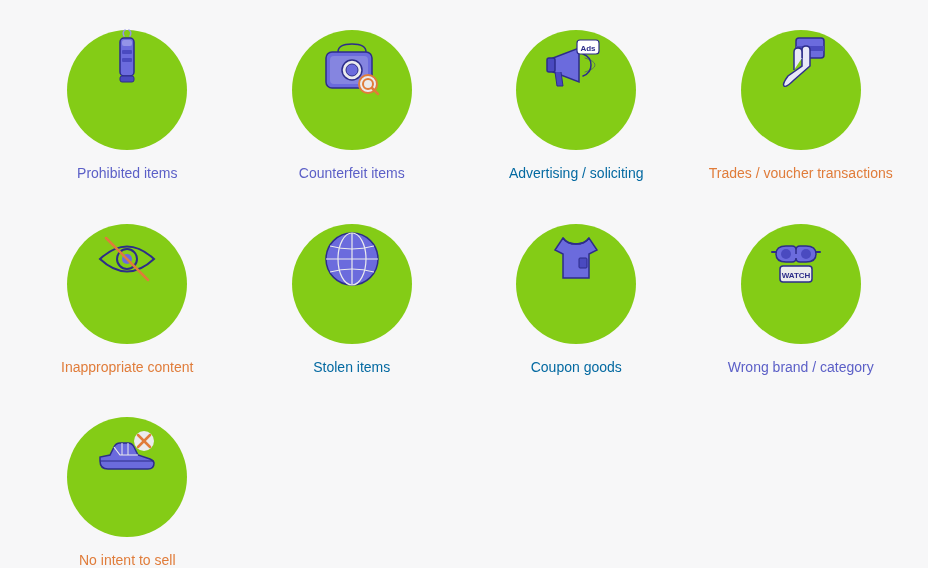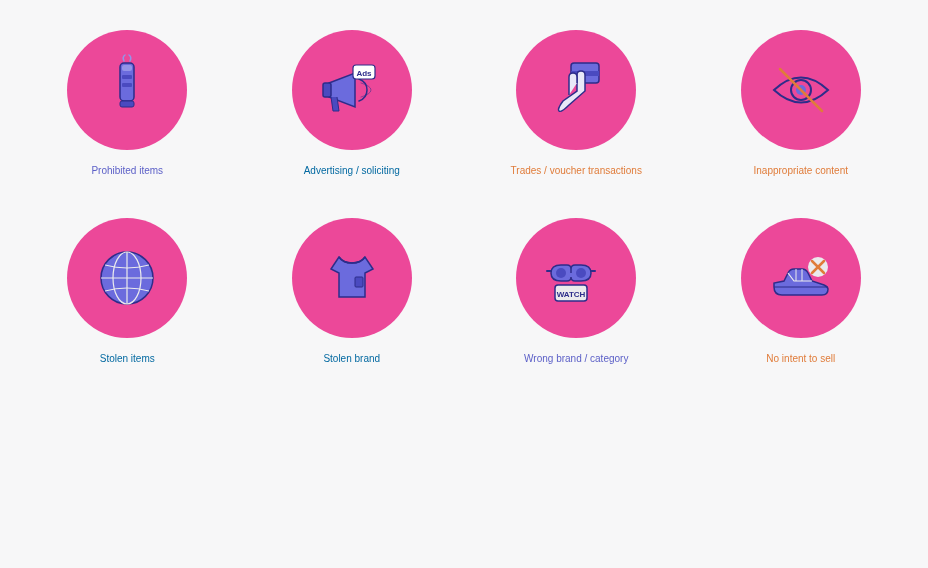--- a/index.html
+++ b/index.html
@@ -24,28 +24,27 @@
       flex-direction: column;
       align-items: center;
       gap: 14px;
       padding: 10px;
       cursor: pointer;
     }
     .icon-circle {
       width: 120px;
       height: 120px;
       border-radius: 50%;
-      background: #ec4899;
+      background: #84cc16;
       display: flex;
-      align-items: center;
       justify-content: center;
       flex-shrink: 0;
     }
     .item-label {
-      font-size: 10px;
+      font-size: 14px;
       text-align: center;
       line-height: 1.4;
     }
     .label-blue { color: #5b5fc7; }
     .label-orange { color: #e07c3a; }
     .label-black { color: #0369a1; }
     svg { overflow: visible; }
   </style>
 </head>
 <body>
@@ -62,20 +61,38 @@
         <rect x="30" y="28" width="10" height="4" rx="1" fill="#4a4ac0"></rect>
         <rect x="28" y="46" width="14" height="6" rx="2" fill="#4a4ac0" stroke="#2d2d8a" stroke-width="1"></rect>
 
         <path d="M32 6 Q30 2 33 0" stroke="#9494e8" stroke-width="1.5" fill="none" stroke-linecap="round"></path>
         <path d="M38 6 Q40 2 37 0" stroke="#9494e8" stroke-width="1.5" fill="none" stroke-linecap="round"></path>
       </svg>
     </div>
     <span class="item-label label-blue">Prohibited items</span>
   </div>
 
+  <div class="item">
+    <div class="icon-circle">
+      <svg width="72" height="72" viewBox="0 0 72 72">
+
+        <rect x="10" y="22" width="46" height="36" rx="6" fill="#6b6bdd" stroke="#2d2d8a" stroke-width="1.5"></rect>
+        <path d="M22 22 Q22 14 36 14 Q50 14 50 22" fill="none" stroke="#2d2d8a" stroke-width="1.5"></path>
+        <rect x="14" y="26" width="38" height="28" rx="4" fill="#8585e0"></rect>
+
+        <circle cx="36" cy="40" r="10" fill="#ebebed" stroke="#2d2d8a" stroke-width="1.5"></circle>
+        <circle cx="36" cy="40" r="6" fill="#6b6bdd" stroke="#2d2d8a" stroke-width="1"></circle>
+
+        <circle cx="52" cy="54" r="9" fill="#ebebed" stroke="#e07c3a" stroke-width="2"></circle>
+        <circle cx="52" cy="54" r="5" fill="none" stroke="#e07c3a" stroke-width="2"></circle>
+        <line x1="56" y1="58" x2="62" y2="64" stroke="#e07c3a" stroke-width="2.5" stroke-linecap="round"></line>
+      </svg>
+    </div>
+    <span class="item-label label-blue">Counterfeit items</span>
+  </div>
 
   <div class="item">
     <div class="icon-circle">
       <svg width="70" height="70" viewBox="0 0 70 70">
 
         <path d="M12 28 L38 18 L38 52 L12 42 Z" fill="#6b6bdd" stroke="#2d2d8a" stroke-width="1.5"></path>
         <rect x="6" y="28" width="8" height="14" rx="2" fill="#4a4ac0" stroke="#2d2d8a" stroke-width="1.5"></rect>
 
         <path d="M42 24 Q50 27 50 35 Q50 43 42 46" fill="none" stroke="#2d2d8a" stroke-width="1.5" stroke-linecap="round"></path>
         <path d="M44 28 Q54 31 54 35 Q54 39 44 42" fill="none" stroke="#2d2d8a" stroke-width="1" stroke-linecap="round" opacity="0.5"></path>
@@ -140,21 +157,21 @@
   <div class="item">
     <div class="icon-circle">
       <svg width="70" height="70" viewBox="0 0 70 70">
 
         <path d="M22 14 L14 26 L22 30 L22 54 L48 54 L48 30 L56 26 L48 14 Q44 20 35 20 Q26 20 22 14 Z" fill="#6b6bdd" stroke="#2d2d8a" stroke-width="1.5"></path>
         <path d="M22 14 Q26 20 35 20 Q44 20 48 14" fill="none" stroke="#2d2d8a" stroke-width="1.5"></path>
 
         <rect x="38" y="34" width="8" height="10" rx="1" fill="#4a4ac0" stroke="#2d2d8a" stroke-width="1"></rect>
       </svg>
     </div>
-    <span class="item-label label-black">Stolen brand</span>
+    <span class="item-label label-black">Coupon goods</span>
   </div>
 
   <div class="item">
     <div class="icon-circle">
       <svg width="70" height="70" viewBox="0 0 70 70">
 
         <path d="M10 30 Q10 22 20 22 L26 22 Q30 22 30 26 Q30 22 34 22 L40 22 Q50 22 50 30 Q50 38 40 38 L34 38 Q30 38 30 34 Q30 38 26 38 L20 38 Q10 38 10 30 Z" fill="#6b6bdd" stroke="#2d2d8a" stroke-width="1.5"></path>
         <line x1="6" y1="28" x2="10" y2="28" stroke="#2d2d8a" stroke-width="2" stroke-linecap="round"></line>
         <line x1="50" y1="28" x2="54" y2="28" stroke="#2d2d8a" stroke-width="2" stroke-linecap="round"></line>
         <line x1="30" y1="26" x2="30" y2="30" stroke="#2d2d8a" stroke-width="1.5"></line>

